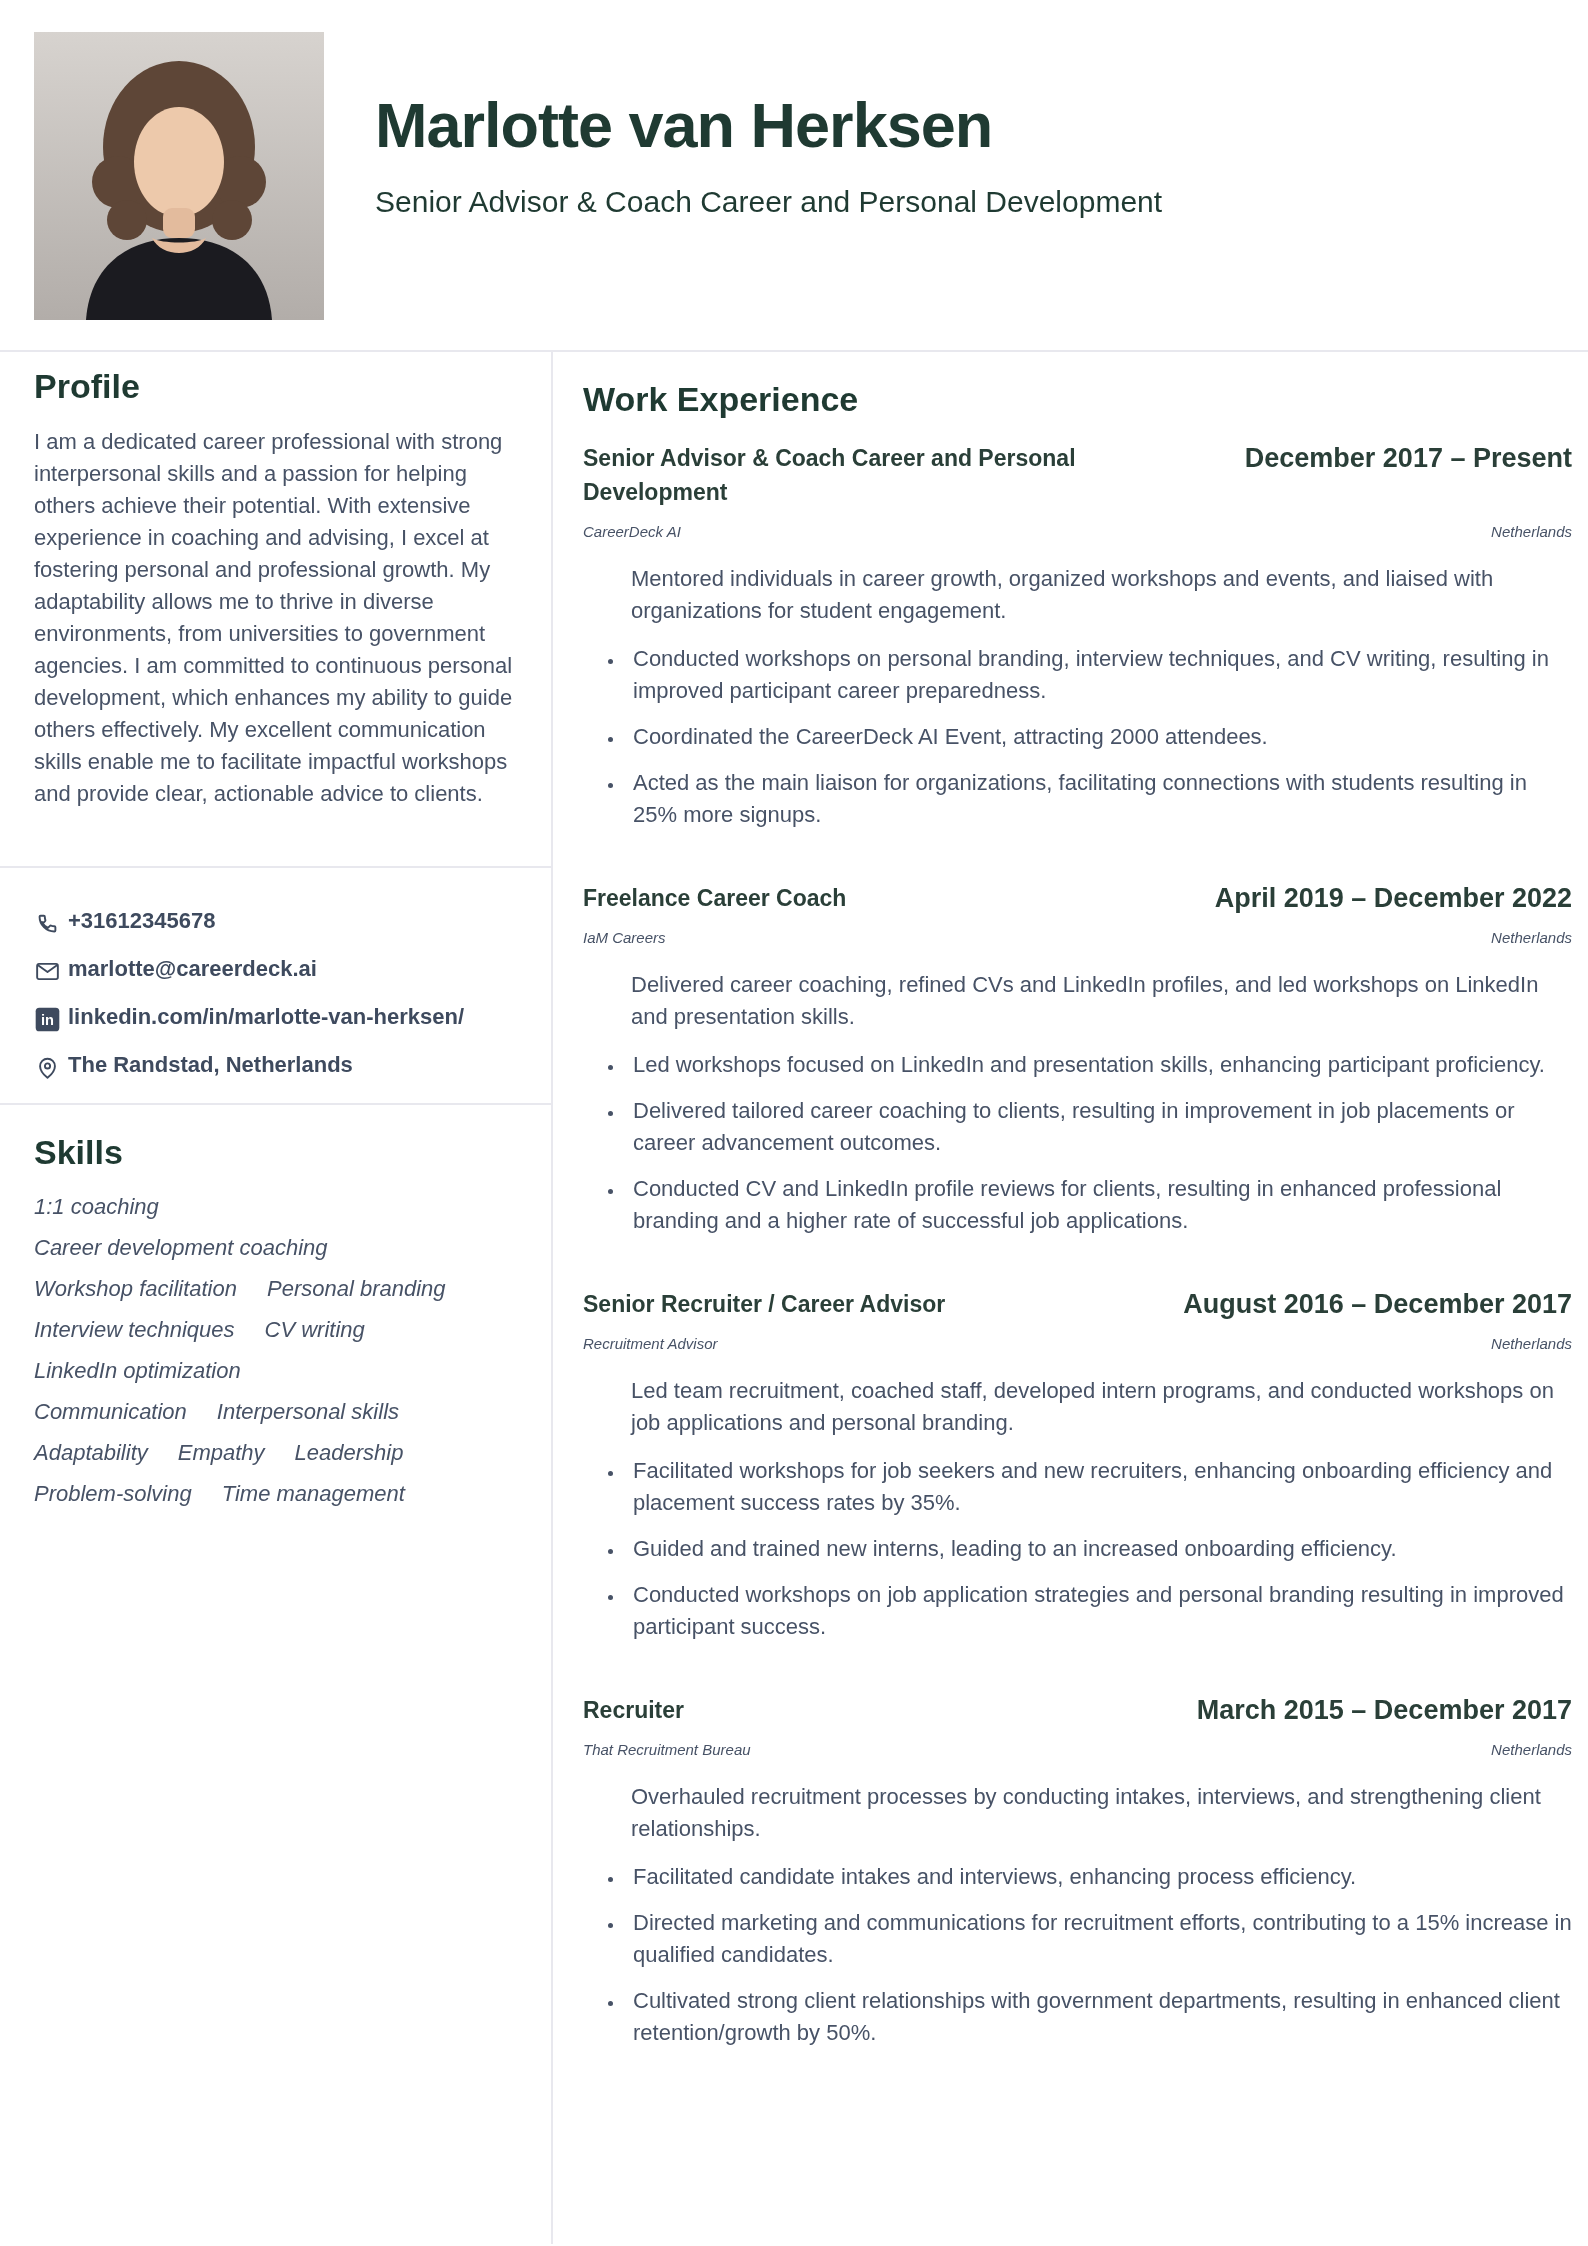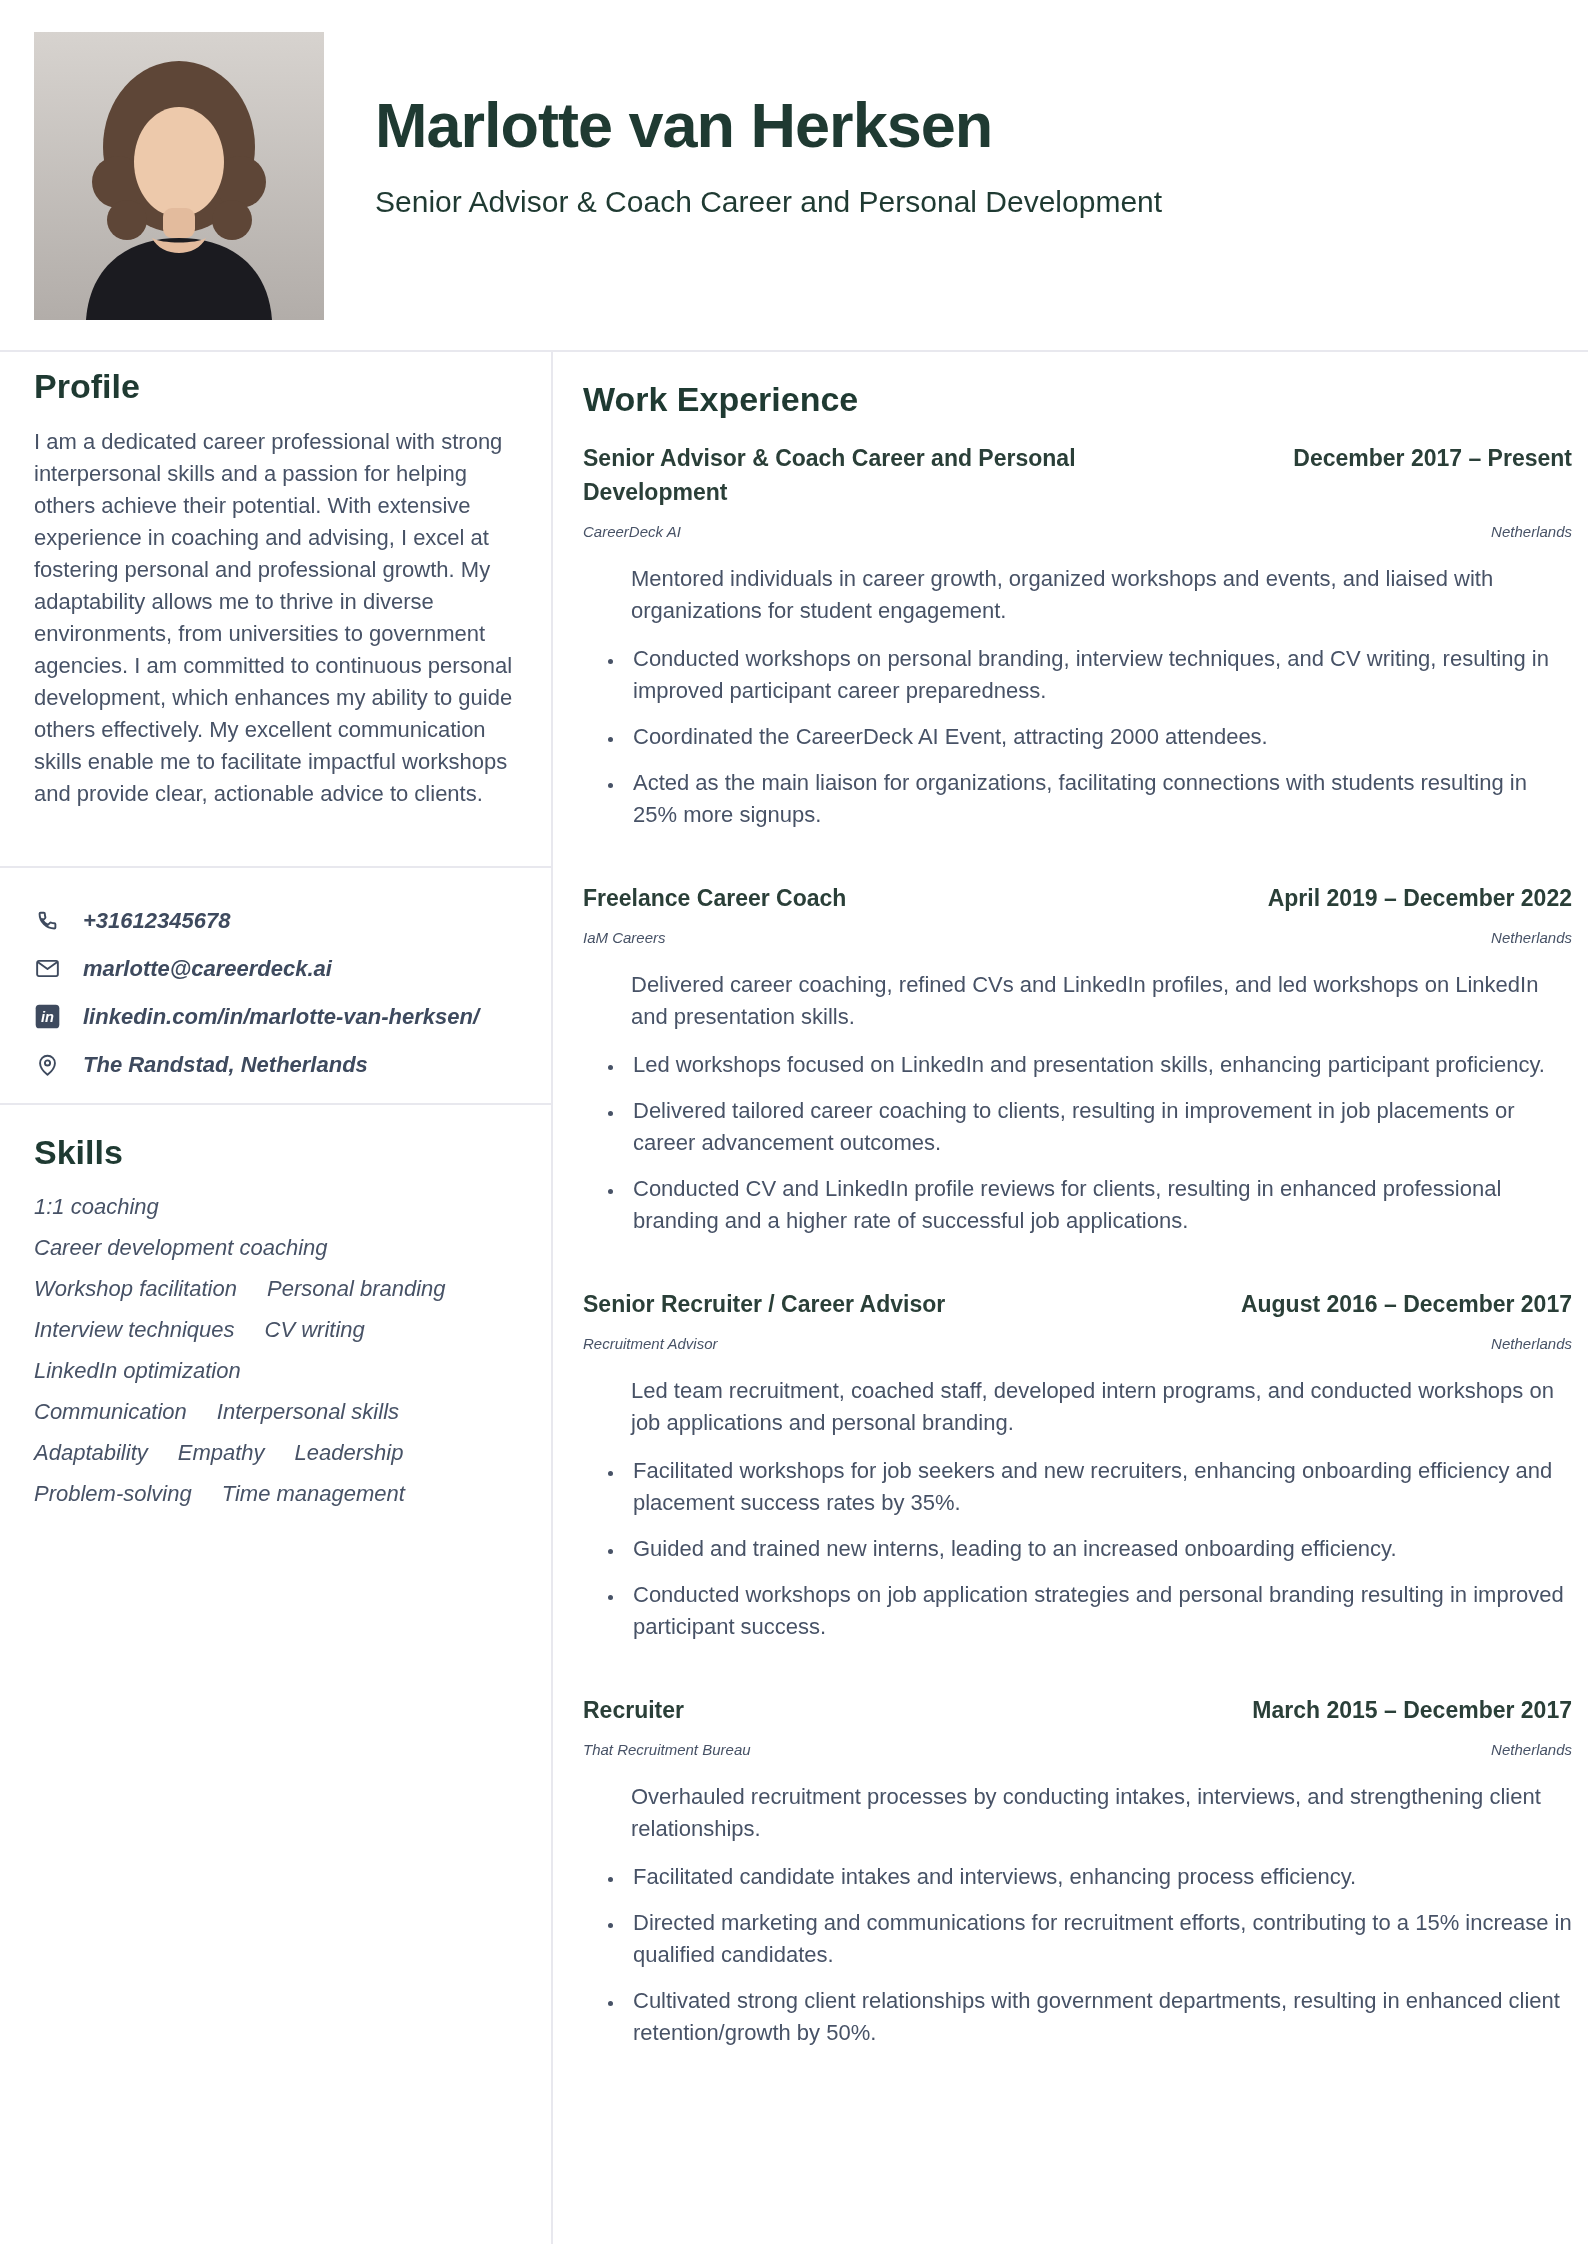--- a/index.html
+++ b/index.html
@@ -47,24 +47,23 @@
   .profile-text{margin-top:20px;font-size:22px;line-height:32px;}
 
   hr.side-divider{
     border:none;border-top:2px solid var(--divider);
     margin:56px -32px 36px -34px;
   }
   hr.side-divider.second{margin-top:22px;margin-bottom:28px;}
 
   
   .contact-row{
-    display:flex;align-items:flex-start;gap:22px;
+    display:flex;align-items:flex-end;gap:7px;
     margin-bottom:15px;font-weight:700;font-size:22px;line-height:33px;
     color:var(--strong);
-    font-style:italic;
   }
   .contact-row .cicon{width:27px;height:27px;flex:none;margin-top:3px;}
   .contact-row .cicon svg{width:27px;height:27px;display:block;}
   .contact-linkedin-text{max-width:420px;}
 
   
   .skills-rows{margin-top:18px;}
   .skill-row{
     display:flex;column-gap:30px;margin-bottom:8px;
     font-style:italic;font-size:22px;line-height:33px;color:var(--body);
@@ -73,21 +72,21 @@
 
   
   .jobs{margin-top:22px;}
   .job{margin-bottom:50px;}
   .job-head{display:flex;justify-content:space-between;align-items:flex-start;gap:24px;}
   .job-title{
     font-size:23px;line-height:34px;font-weight:700;color:var(--title-green);
     max-width:600px;
   }
   .job-dates{
-    font-size:23px;line-height:34px;font-weight:700;color:var(--title-green);
+    font-size:27px;line-height:34px;font-weight:700;color:var(--title-green);
     white-space:nowrap;text-align:left;
   }
   .job-sub{
     display:flex;justify-content:space-between;gap:16px;
     margin-top:8px;font-size:15px;line-height:30px;font-style:italic;color:var(--body);
   }
   .job-summary{margin-top:16px;font-size:22px;line-height:32px;color:var(--body);margin-left:48px;}
   .job ul{margin-top:16px;padding-left:42px;list-style:disc;}
   .job li{
     font-size:22px;line-height:32px;color:var(--body);

